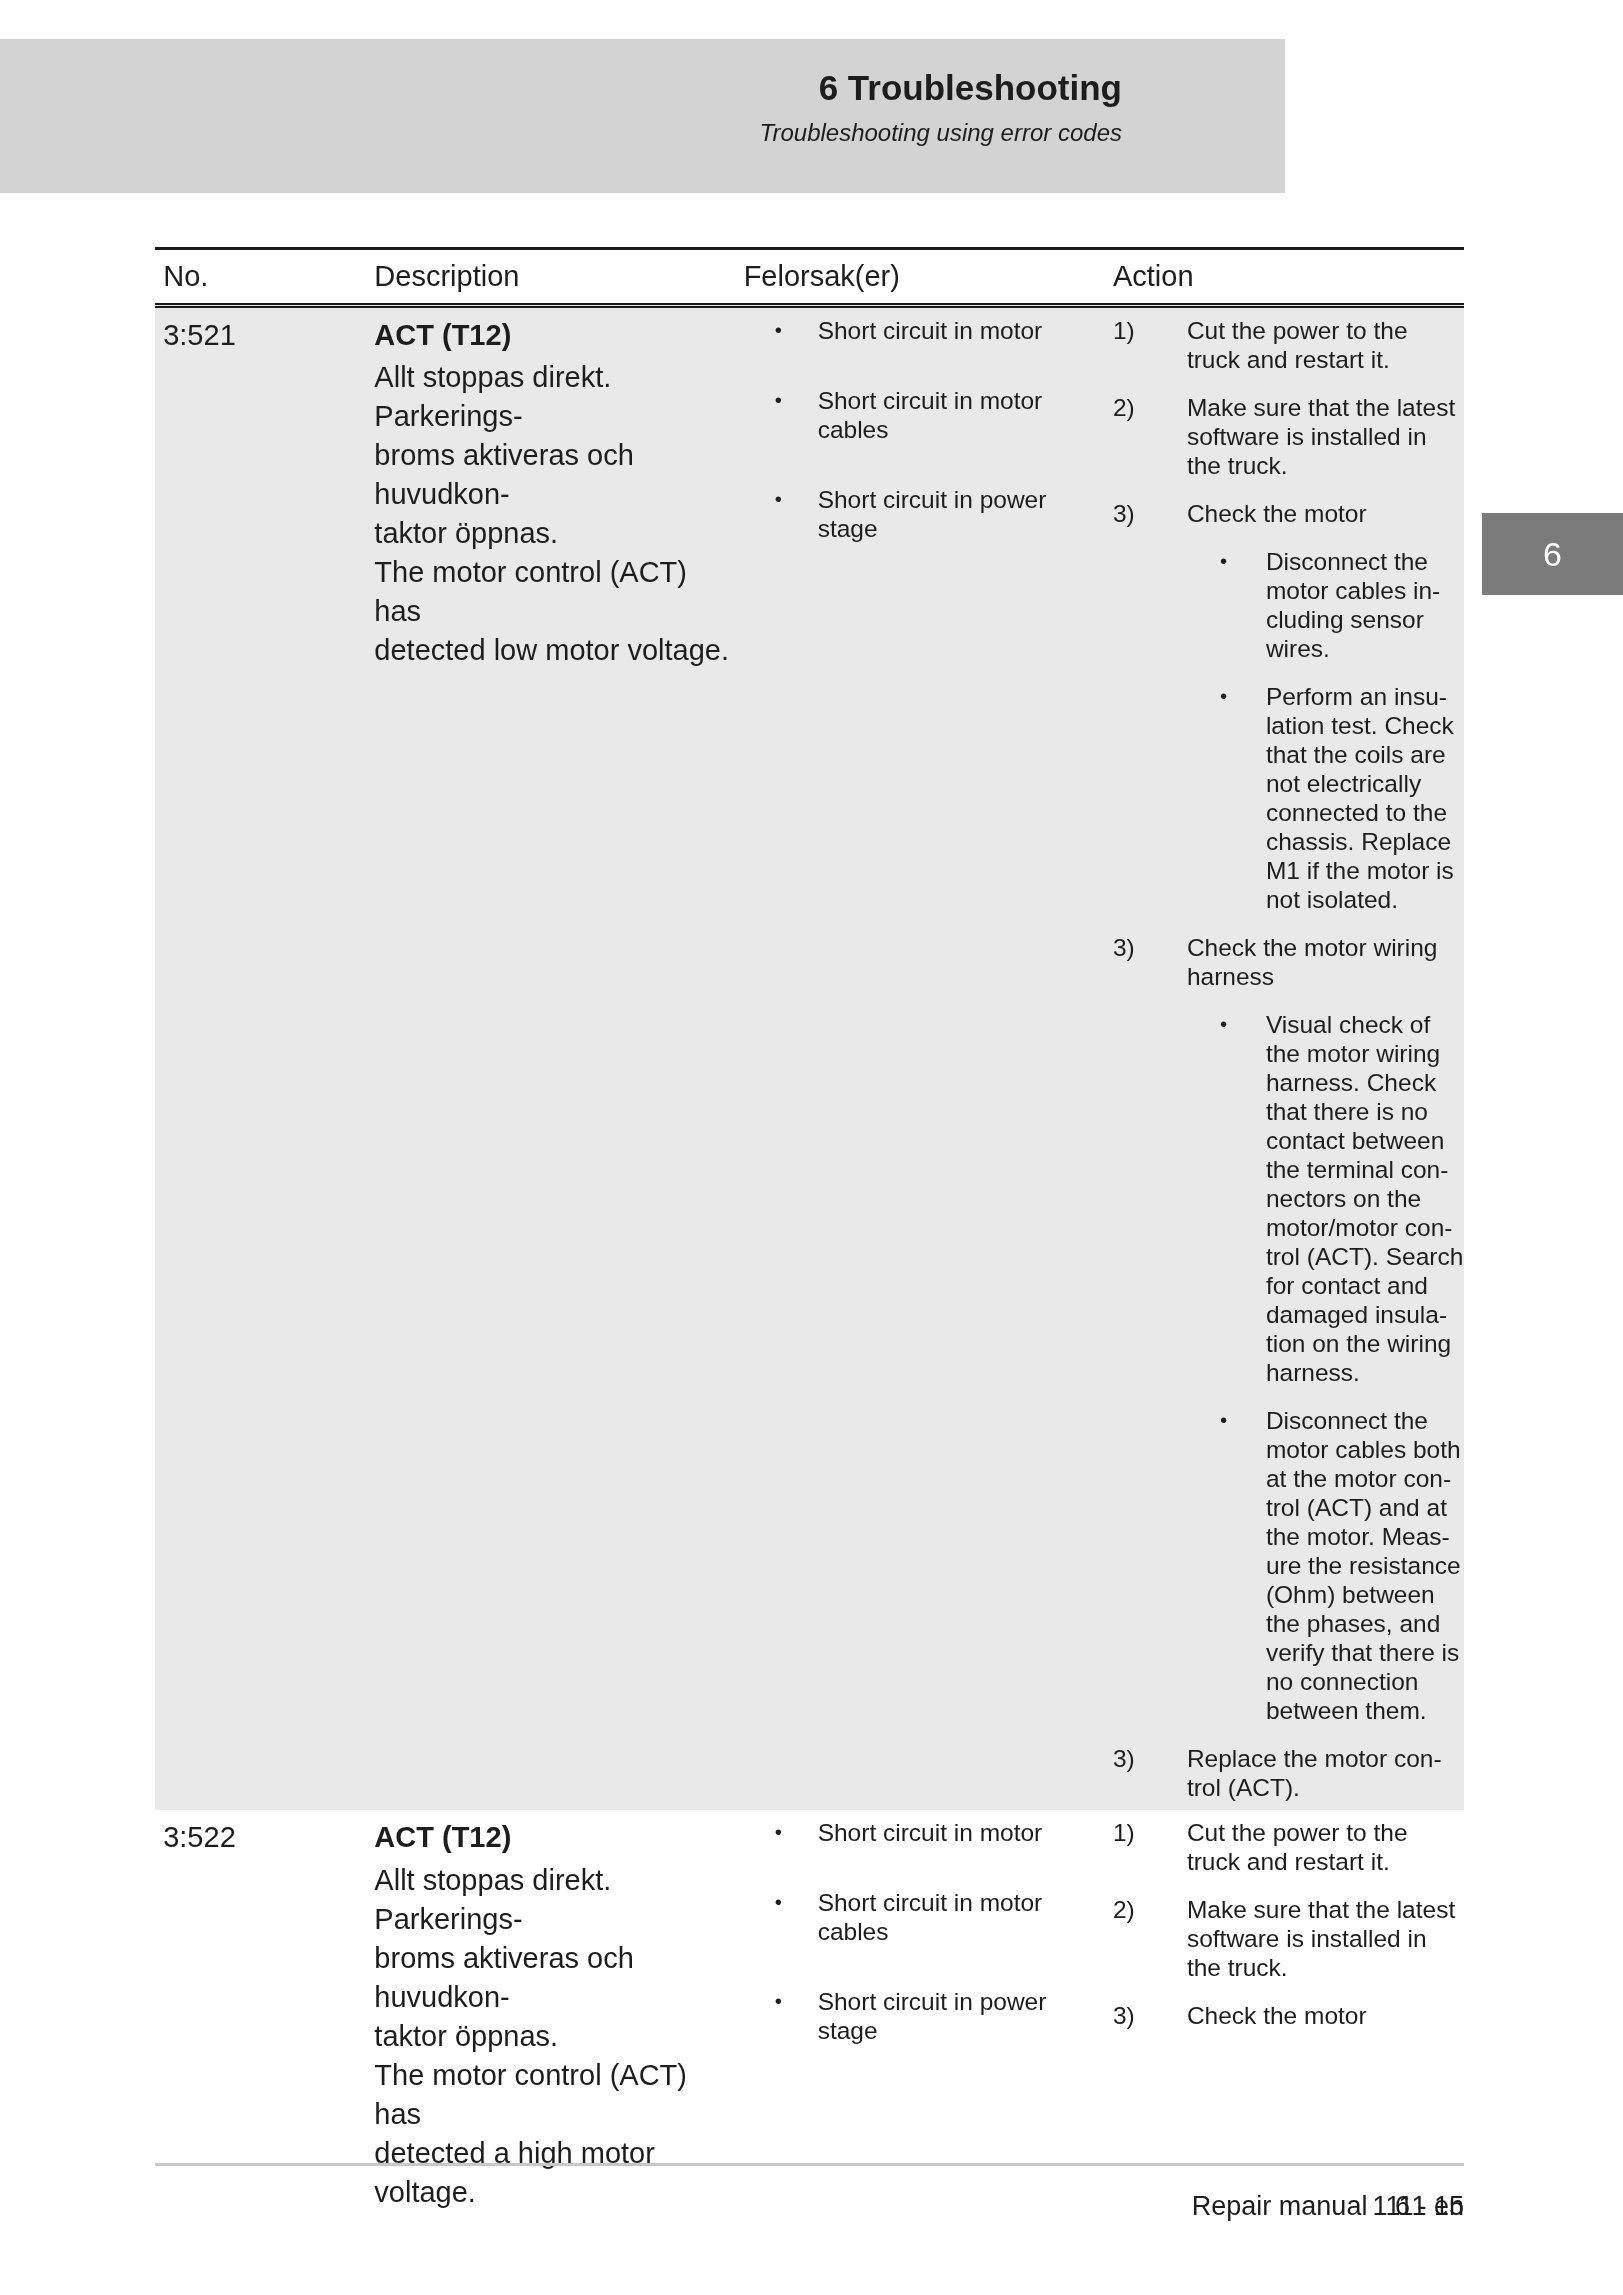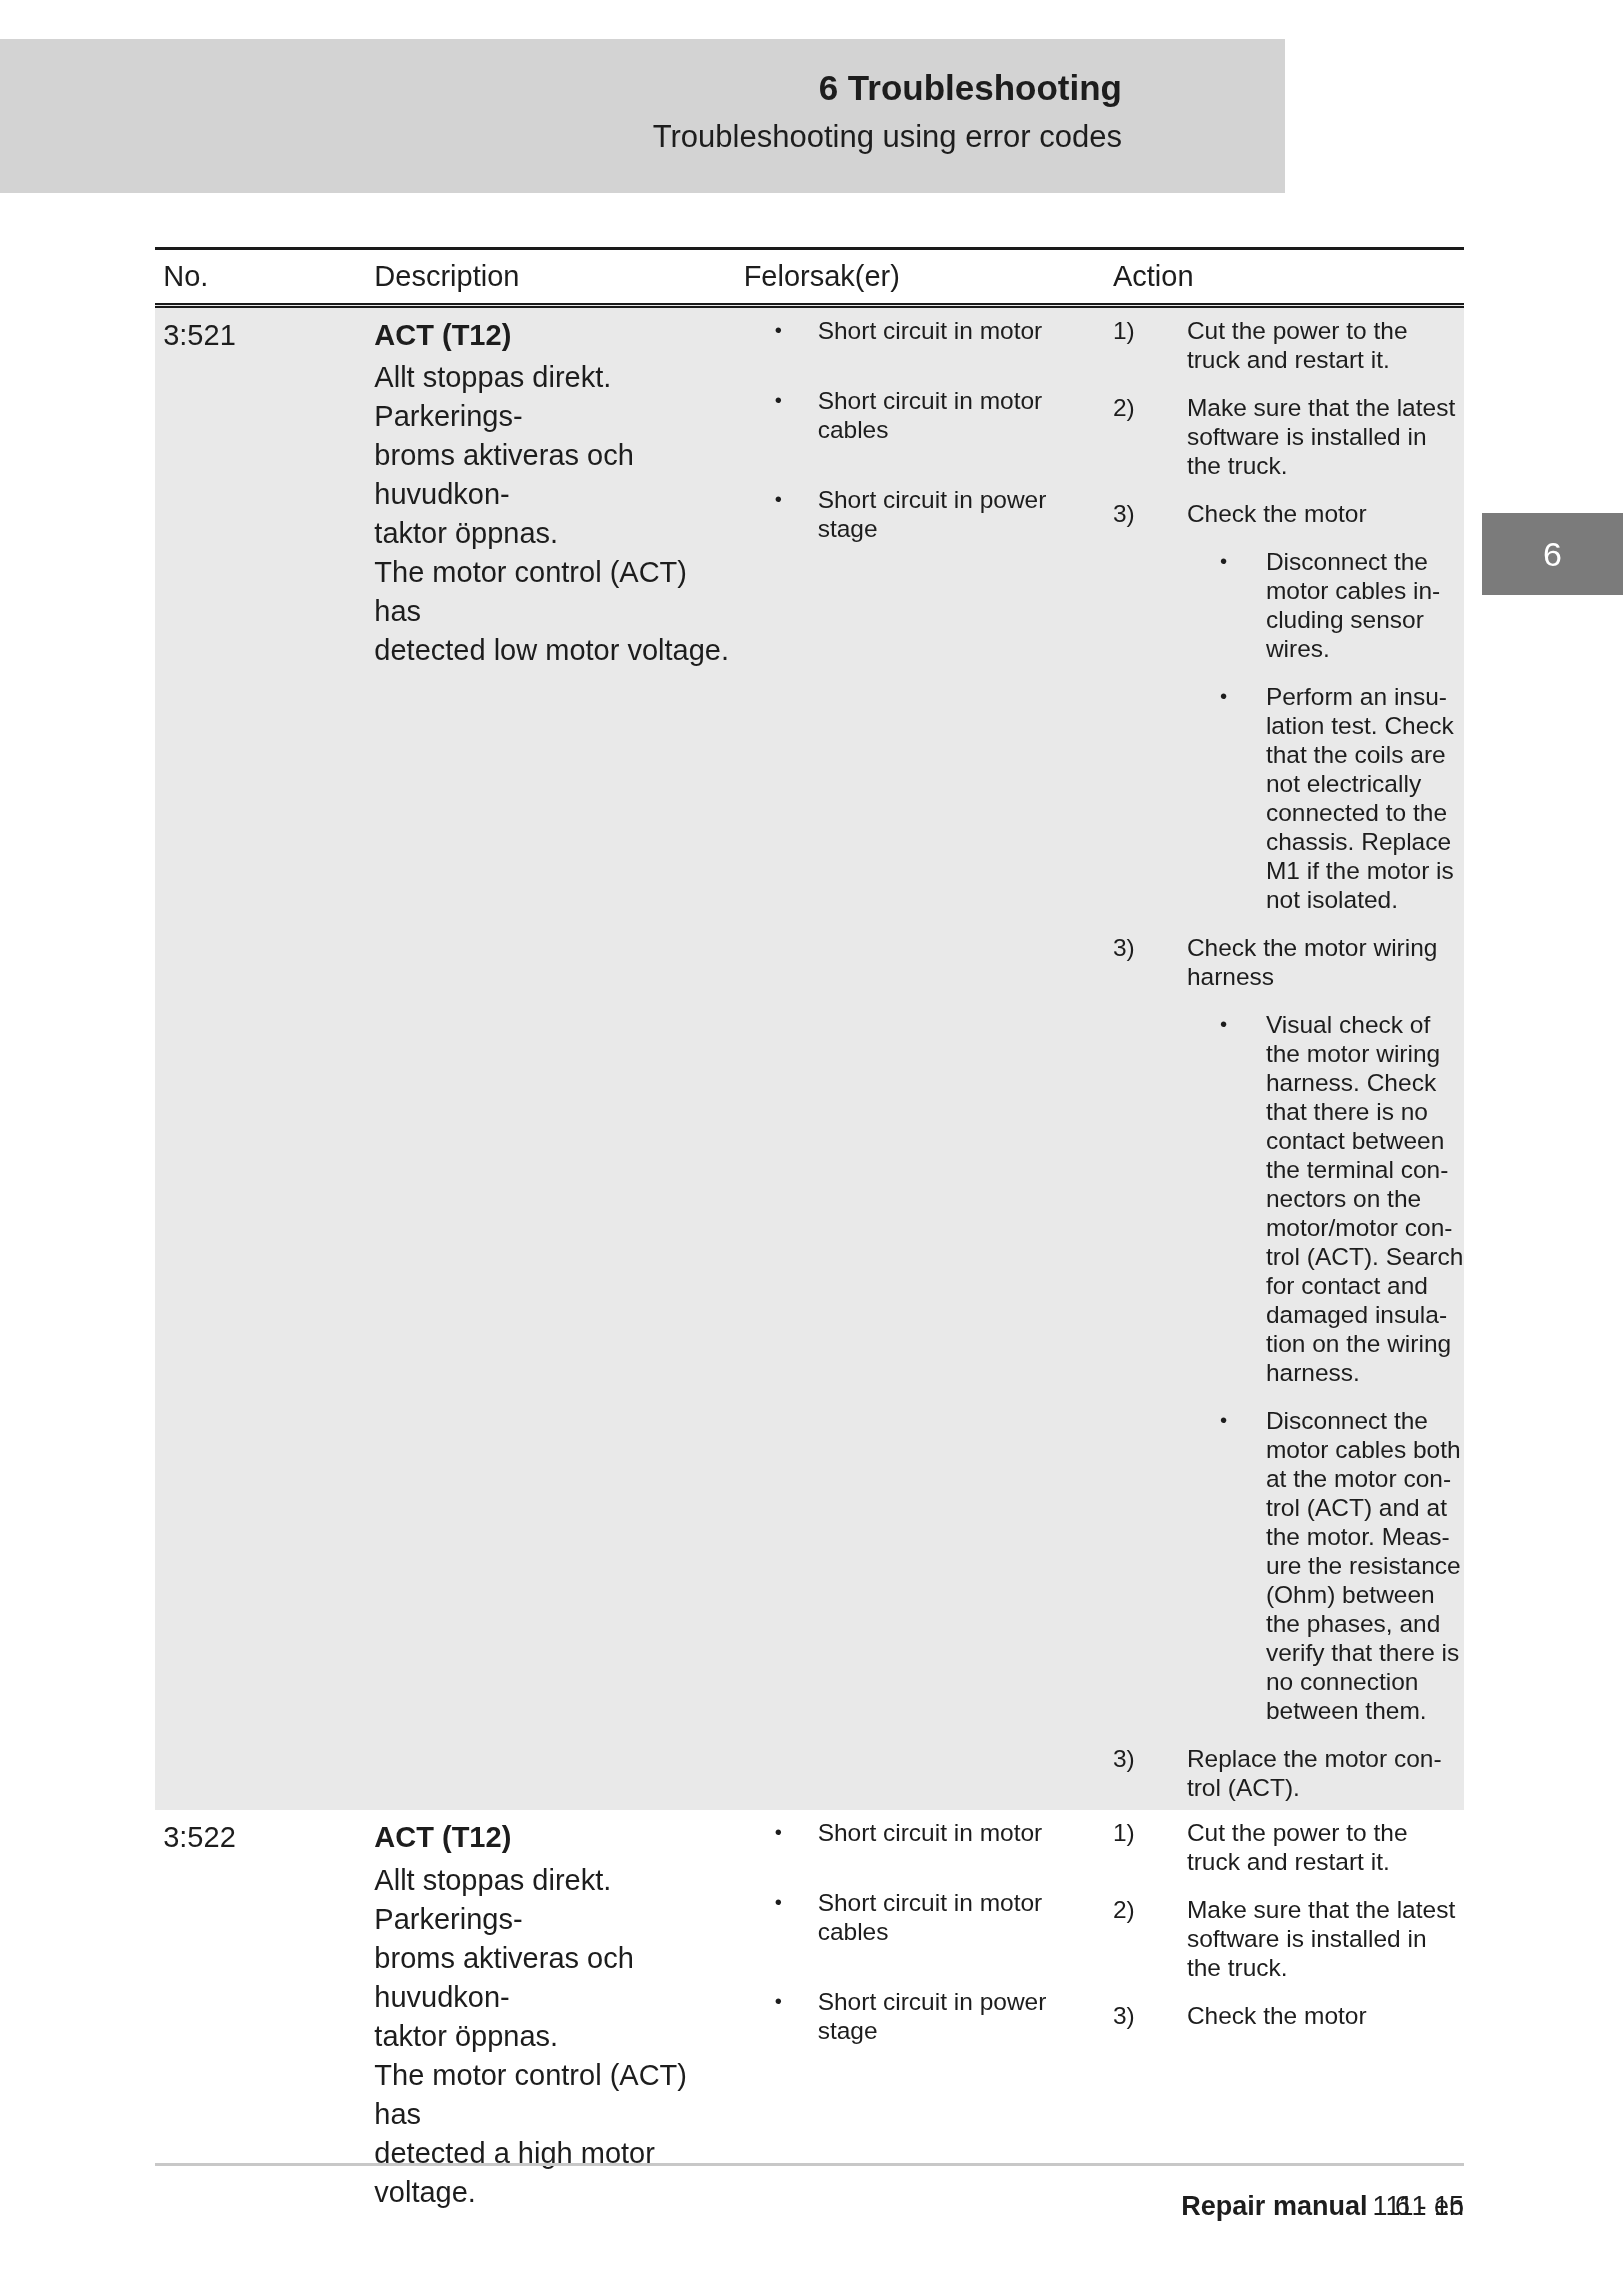--- a/index.html
+++ b/index.html
@@ -3,21 +3,21 @@
 <meta charset="utf-8">
 <style>
   html,body{margin:0;padding:0;background:#ffffff;}
   .page{position:relative;width:1623px;height:2295px;background:#ffffff;
         font-family:"Liberation Sans",sans-serif;color:#1d1d1d;overflow:hidden;}
 
   
   .band{position:absolute;left:0;top:39px;width:1285px;height:154px;background:#d3d3d3;
         box-sizing:border-box;padding:30px 163px 0 0;text-align:right;}
   .chapter{font-size:35px;font-weight:bold;line-height:1.1;}
-  .section{font-size:31px;line-height:1.1;margin-top:12.3px;}
+  .section{font-size:24px;line-height:1.1;margin-top:12.3px;font-style:italic;}
 
   
   .side-tab{position:absolute;left:1482px;top:513px;width:141px;height:82px;background:#7b7b7b;
             color:#ffffff;font-size:34px;display:flex;align-items:center;justify-content:center;}
 
   
   .tbl{position:absolute;left:155px;top:247px;width:1309px;border-collapse:collapse;table-layout:fixed;}
   .c1{width:211px}.c2{width:369px}.c3{width:369px}.c4{width:359px}
   th{border-top:3.4px solid #1a1a1a;border-bottom:5.5px double #1a1a1a;
      font-weight:normal;font-size:29px;text-align:left;padding:9.5px 0 10.2px 8.2px;}
@@ -40,21 +40,21 @@
   .item .t{flex:1;}
   .item .tx{white-space:pre-line;}
   .sub{display:flex;margin:19px 0 0 33px;}
   .sub .m{width:46px;flex:none;font-size:20.4px;line-height:29px;}
   .sub .st{white-space:pre-line;width:199px;}
 
   
   .frule{position:absolute;left:155px;top:2163px;width:1309px;height:3.4px;background:#c8c8c8;}
   .fcenter{position:absolute;left:155px;top:2191px;width:1309px;text-align:right;font-size:27px;}
   .fright{position:absolute;top:2191px;right:159px;font-size:27px;}
-  .fright .b{font-weight:bold;margin-top:44px;}
+  .fright .b{font-weight:normal;margin-top:44px;}
   .fright .code{margin-left:5px;}
 </style>
 </head>
 <body>
 
 <div class="page">
 
   <header class="band">
     <div class="chapter">6 Troubleshooting</div>
     <div class="section">Troubleshooting using error codes</div>

